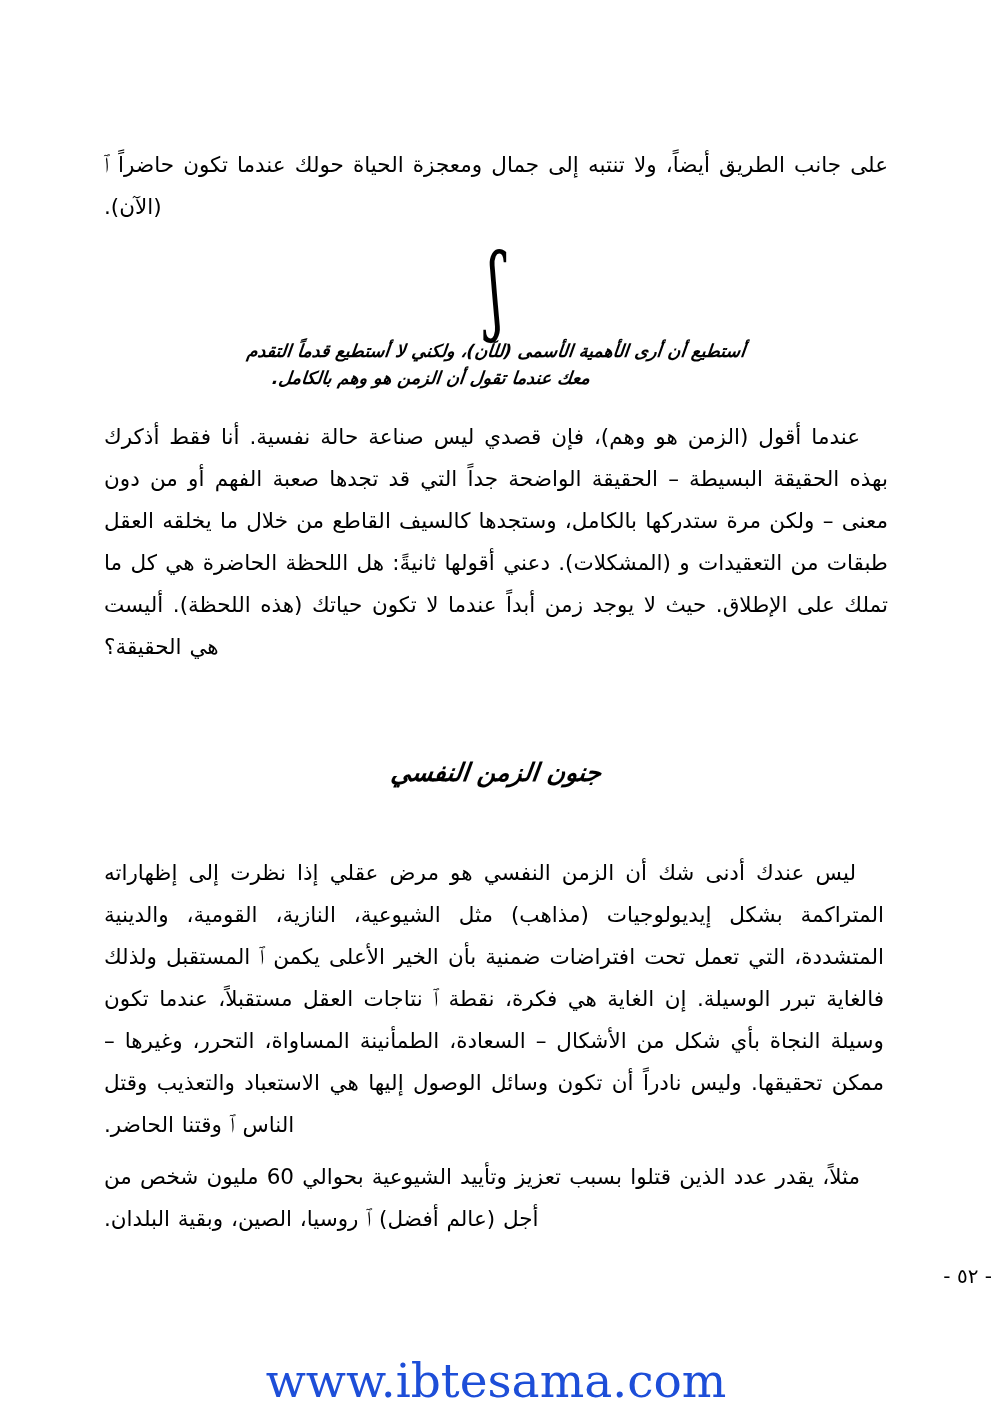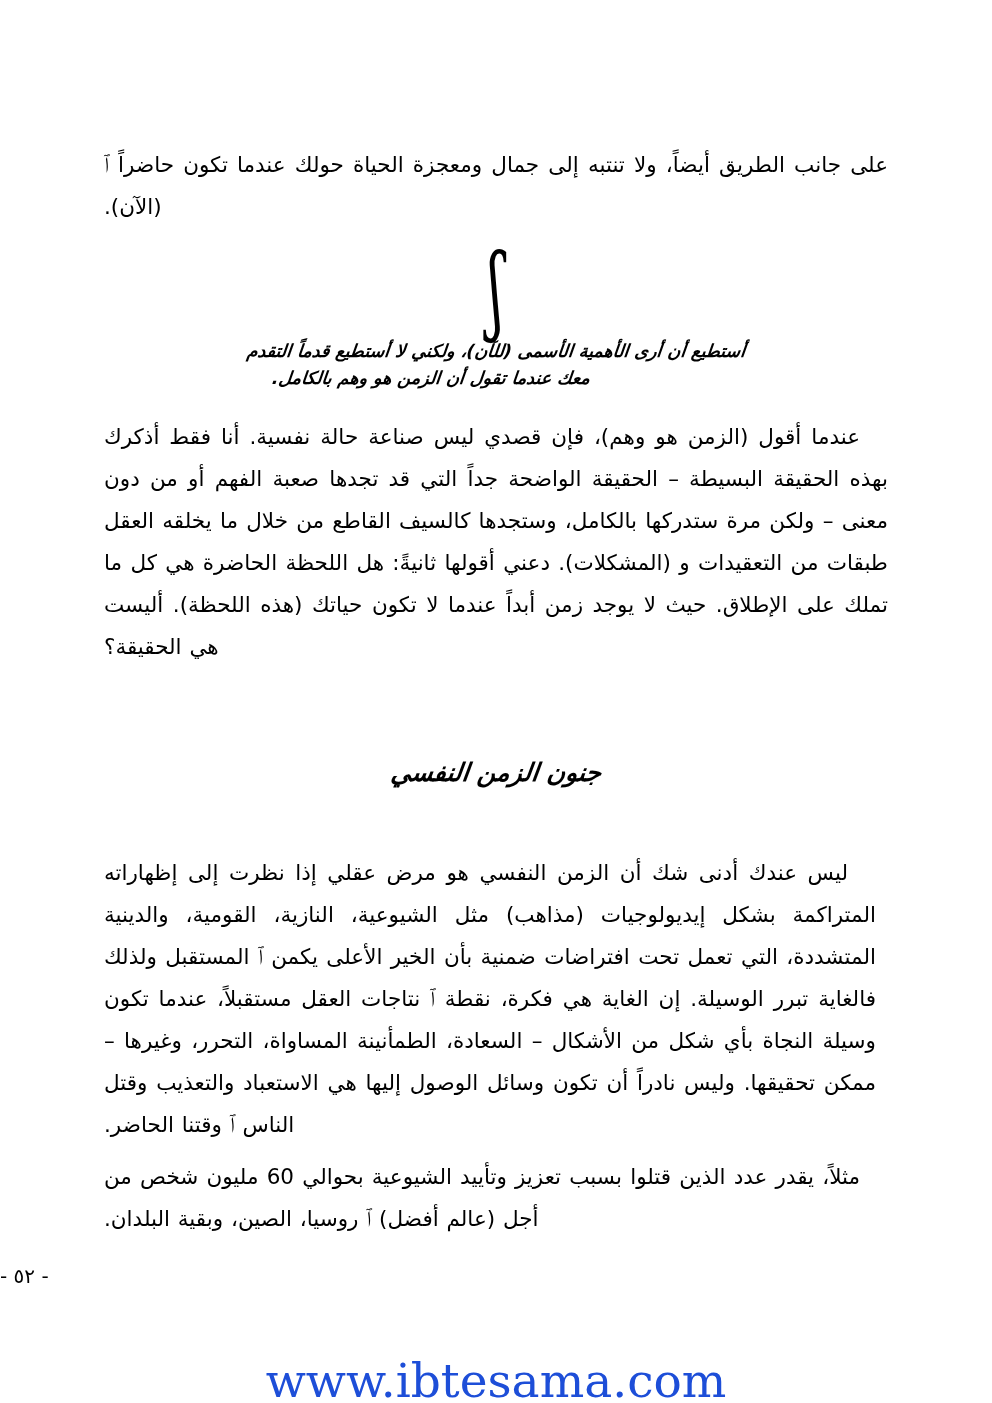--- a/index.html
+++ b/index.html
@@ -119,36 +119,36 @@
     font-style: italic;
     transform: skewX(-7deg);
     letter-spacing: 0.5px;
   }
 
   
   .block-2 {
     position: absolute;
     top: 836px;
     left: 0;
-    right: 12px;
+    right: 4px;
   }
   .block-3 {
     position: absolute;
     top: 1140px;
     left: 0;
     right: 0;
   }
 
   
   .page-number {
     position: absolute;
     top: 1248px;
     left: 0;
     right: 0;
-    text-align: left;
+    text-align: right;
     font-size: 20px;
     letter-spacing: 1px;
     direction: rtl;
   }
 
   
   .watermark {
     position: absolute;
     top: 1336px;
     left: 0;

